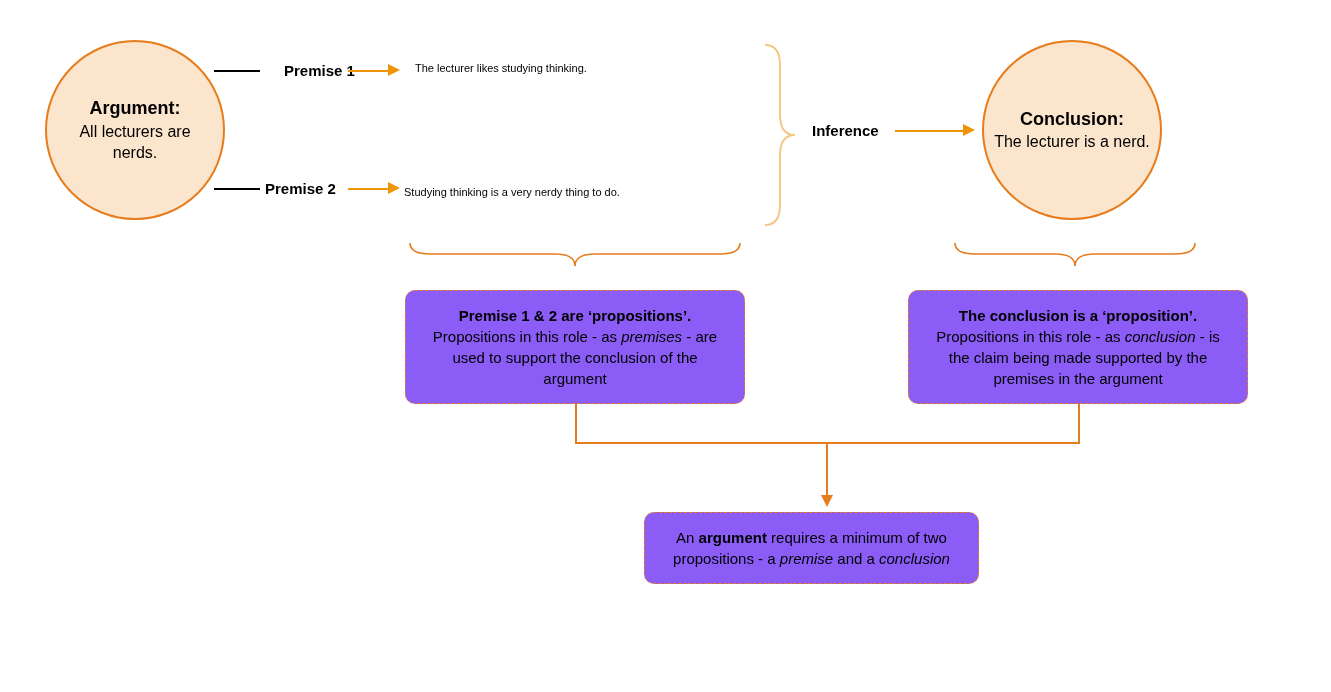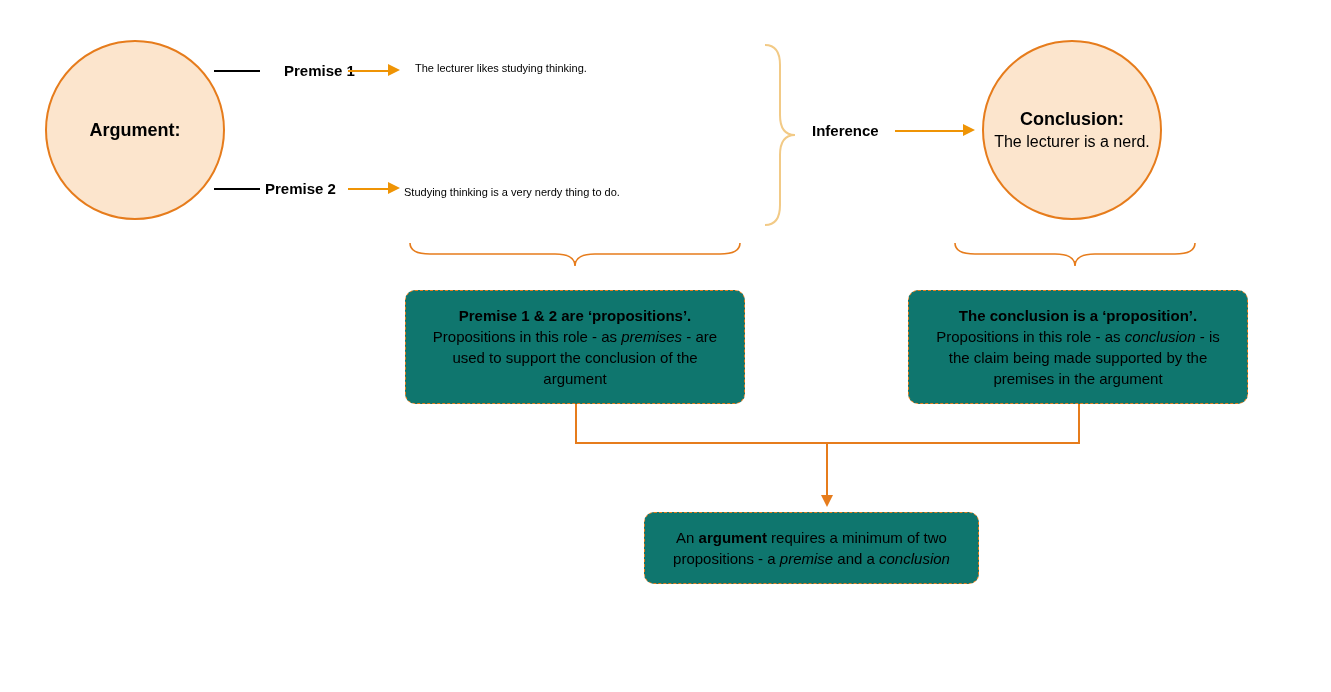--- a/index.html
+++ b/index.html
@@ -34,21 +34,21 @@
   .plabel { font-weight: bold; font-size: 15px; }
 
   
   .ptext { font-size: 11px; text-align: left; max-width: 310px; }
 
   
   .inflabel { font-weight: bold; font-size: 15px; text-align: center; }
 
   
   .annbox {
-    background: #0f766e;
+    background: #8b5cf6;
     border: 1.5px dashed #e67c1c;
     border-radius: 10px;
     padding: 14px 18px;
     text-align: center;
     line-height: 1.4;
     font-size: 15px;
   }
   .annbox .atitle { font-weight: bold; display: block; }
   .annbox em { font-style: italic; }
   .annbox strong { font-weight: bold; }
@@ -89,20 +89,21 @@
   svg.brace path { stroke: #f2ca86; stroke-width: 2; fill: none; }
 
   svg.brace-h path { stroke: #e67c1c; stroke-width: 1.6; fill: none; }
 
 </style>
 </head>
 <body>
 
 <div class="abs circle" style="left:45px; top:40px; width:180px; height:180px;">
   <span class="title">Argument:</span>
+  <span class="body">All lecturers are nerds.</span>
 </div>
 
 <div class="abs circle" style="left:982px; top:40px; width:180px; height:180px;">
   <span class="title">Conclusion:</span>
   <span class="body">The lecturer is a nerd.</span>
 </div>
 
 <div class="arrow-line" style="left:214px; top:70px; width:46px; background:#000;"></div>
 
 <div class="arrow-line" style="left:214px; top:188px; width:46px; background:#000;"></div>

